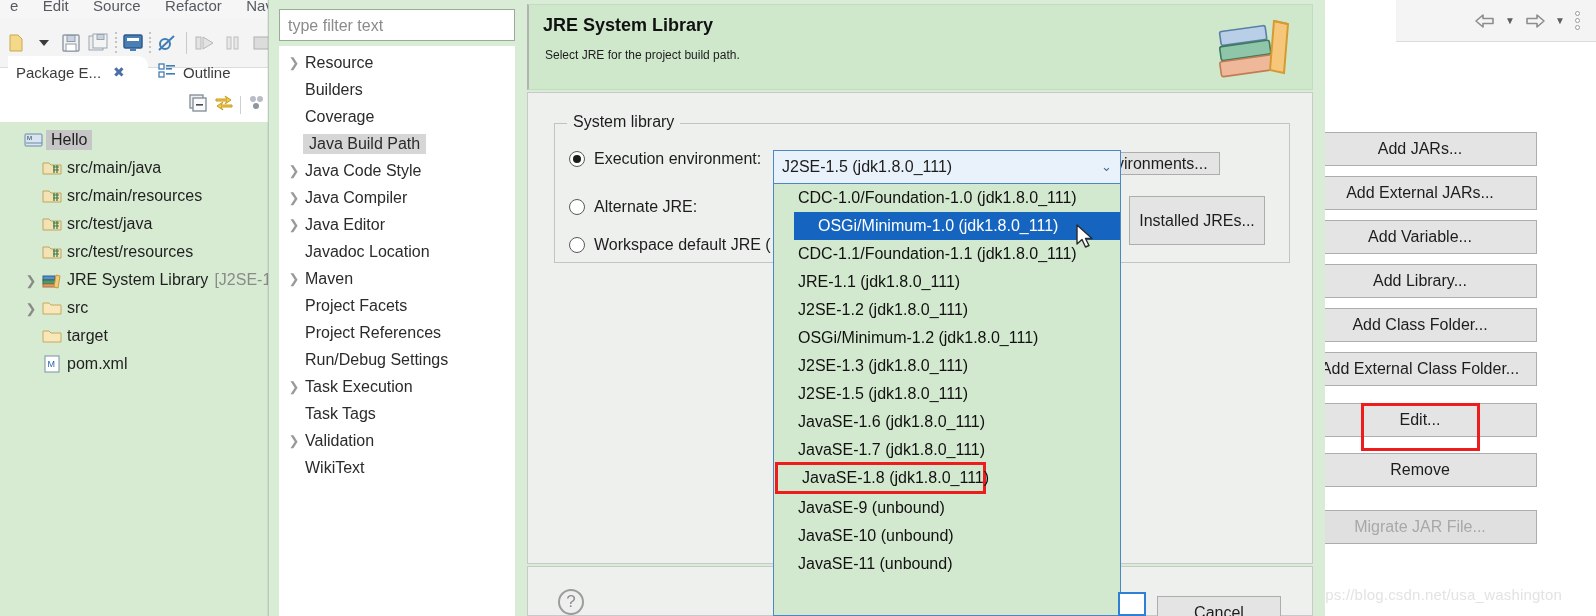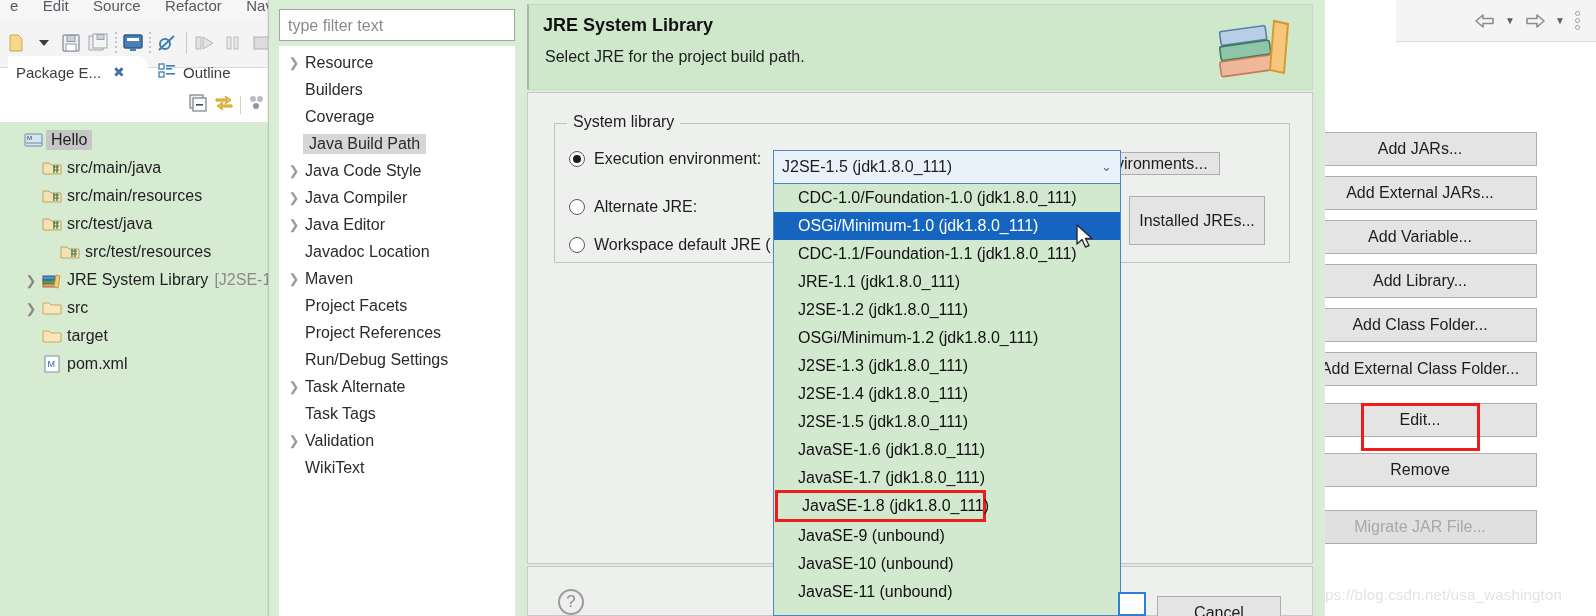--- a/index.html
+++ b/index.html
@@ -120,21 +120,21 @@
     background: #d9ecd6;
   }
   .page-header {
     position: absolute; left: 6px; top: 4px; width: 786px; height: 86px;
     background: #cfe8cc; border: 1px solid #c2dcbf; border-left: 2px solid #b2b2b2;
   }
   .page-title {
     position: absolute; left: 14px; top: 10px; font-size: 18px; font-weight: bold; color: #111;
   }
   .page-desc {
-    position: absolute; left: 16px; top: 43px; font-size: 16px; color: #1d1d1d;
+    position: absolute; left: 16px; top: 43px; font-size: 12px; color: #1d1d1d;
   }
   .books-icon { position: absolute; right: 14px; top: 8px; }
 
   .page-body {
     position: absolute; left: 6px; top: 92px; width: 786px; height: 472px;
     background: #eef0ee; border: 1px solid #c9c9c9;
   }
   .group-box {
     position: absolute; left: 26px; top: 30px; width: 736px; height: 140px;
     border: 1px solid #c3c3c3;
@@ -190,21 +190,21 @@
 
   .dropdown {
     position: absolute; left: 773px; top: 184px; width: 348px; height: 432px;
     background: #d3e9cf; border: 1px solid #4a86c8; border-top: none;
     overflow: hidden;
   }
   .dd-item {
     height: 28px; line-height: 28px; padding-left: 24px;
     font-size: 16px; color: #111; white-space: nowrap;
   }
-  .dd-item.highlight { background: #1565c0; color: #ffffff; }
+  .dd-item.highlight { background: #1565c0; color: #ffffff; margin-left: 20px; }
   .dd-item.redbox {
     border: 3px solid #ee1c1c; height: 32px; line-height: 26px;
     margin-left: 1px; margin-top: -2px; width: 211px;
     background: #d3e9cf;
   }
 
   .edit-redbox {
     position: absolute; left: 1361px; top: 403px; width: 119px; height: 48px;
     border: 3px solid #ee1c1c; pointer-events: none;
   }
@@ -387,21 +387,21 @@
       <div class="tr-row" style="padding-left: 22px;">
         <span class="tr-arrow"></span>
         <span class="tr-ico">
           <svg width="20" height="18" viewBox="0 0 20 18">
             <path d="M1 4h6l2 2h10v9H1z" fill="#f3e2b4" stroke="#bda55c"></path>
             <path d="M12 6v8M15 6v8M11 8h6M11 11h6" stroke="#3a7a4d" stroke-width="1.2"></path>
           </svg>
         </span>
         <span class="tr-label">src/test/java</span>
       </div>
-      <div class="tr-row" style="padding-left: 40px;">
+      <div class="tr-row" style="padding-left: 22px;">
         <span class="tr-arrow"></span>
         <span class="tr-ico">
           <svg width="20" height="18" viewBox="0 0 20 18">
             <path d="M1 4h6l2 2h10v9H1z" fill="#f3e2b4" stroke="#bda55c"></path>
             <path d="M12 6v8M15 6v8M11 8h6M11 11h6" stroke="#3a7a4d" stroke-width="1.2"></path>
           </svg>
         </span>
         <span class="tr-label">src/test/resources</span>
       </div>
       <div class="tr-row" style="padding-left: 22px;">
@@ -553,21 +553,21 @@
         <div class="pf-row">
           <span class="pf-arrow"></span>
           <span class="pf-label">Project References</span>
         </div>
         <div class="pf-row">
           <span class="pf-arrow"></span>
           <span class="pf-label">Run/Debug Settings</span>
         </div>
         <div class="pf-row">
           <span class="pf-arrow">❯</span>
-          <span class="pf-label">Task Alternate</span>
+          <span class="pf-label">Task Execution</span>
         </div>
         <div class="pf-row">
           <span class="pf-arrow"></span>
           <span class="pf-label">Task Tags</span>
         </div>
         <div class="pf-row">
           <span class="pf-arrow">❯</span>
           <span class="pf-label">Validation</span>
         </div>
         <div class="pf-row">
@@ -632,21 +632,20 @@
   </div>
 
   <div class="dropdown" id="dropdown">
       <div class="dd-item">CDC-1.0/Foundation-1.0 (jdk1.8.0_111)</div>
       <div class="dd-item highlight">OSGi/Minimum-1.0 (jdk1.8.0_111)</div>
       <div class="dd-item">CDC-1.1/Foundation-1.1 (jdk1.8.0_111)</div>
       <div class="dd-item">JRE-1.1 (jdk1.8.0_111)</div>
       <div class="dd-item">J2SE-1.2 (jdk1.8.0_111)</div>
       <div class="dd-item">OSGi/Minimum-1.2 (jdk1.8.0_111)</div>
       <div class="dd-item">J2SE-1.3 (jdk1.8.0_111)</div>
-      <div class="dd-item">J2SE-1.4 (jdk1.8.0_111)</div>
       <div class="dd-item">J2SE-1.5 (jdk1.8.0_111)</div>
       <div class="dd-item">JavaSE-1.6 (jdk1.8.0_111)</div>
       <div class="dd-item">JavaSE-1.7 (jdk1.8.0_111)</div>
       <div class="dd-item redbox">JavaSE-1.8 (jdk1.8.0_111)</div>
       <div class="dd-item">JavaSE-9 (unbound)</div>
       <div class="dd-item">JavaSE-10 (unbound)</div>
       <div class="dd-item">JavaSE-11 (unbound)</div>
     </div>
 
   <div style="position:absolute;left:1076px;top:224px;">

